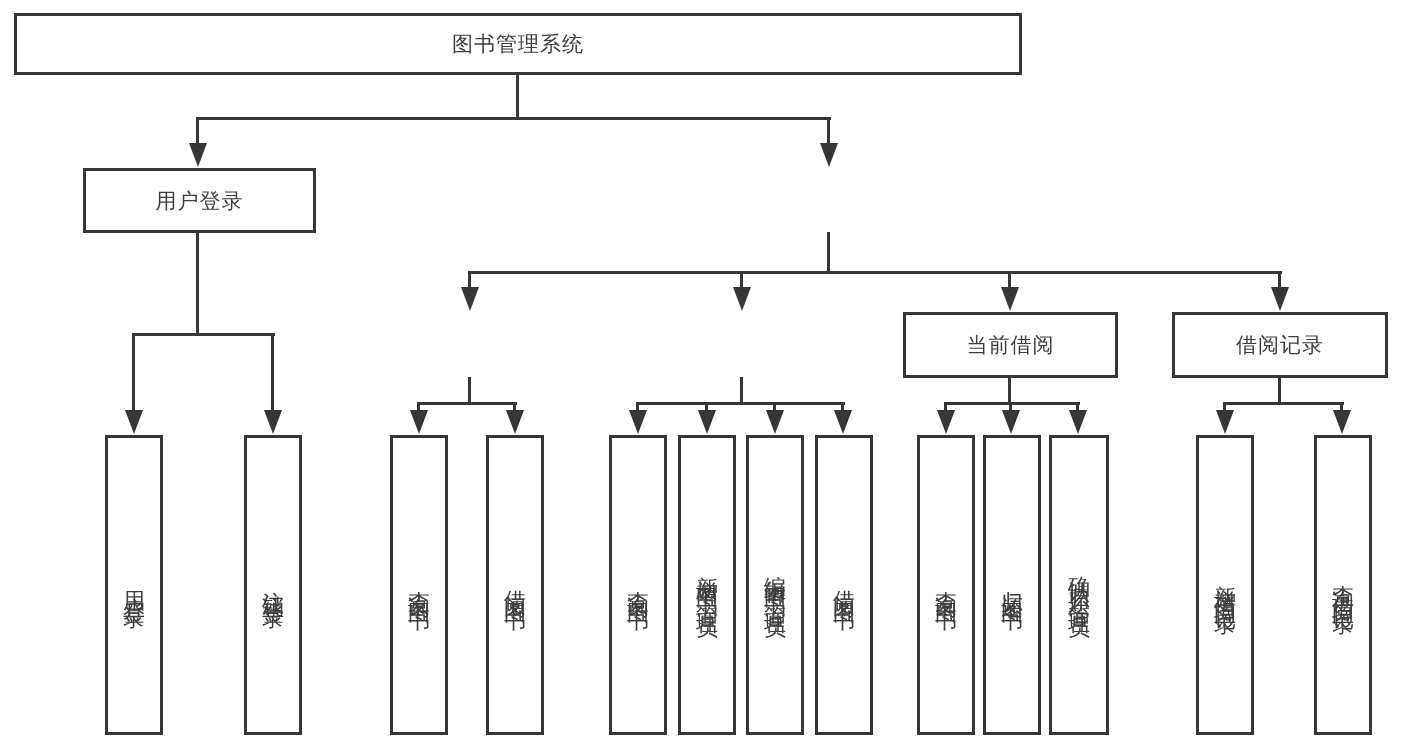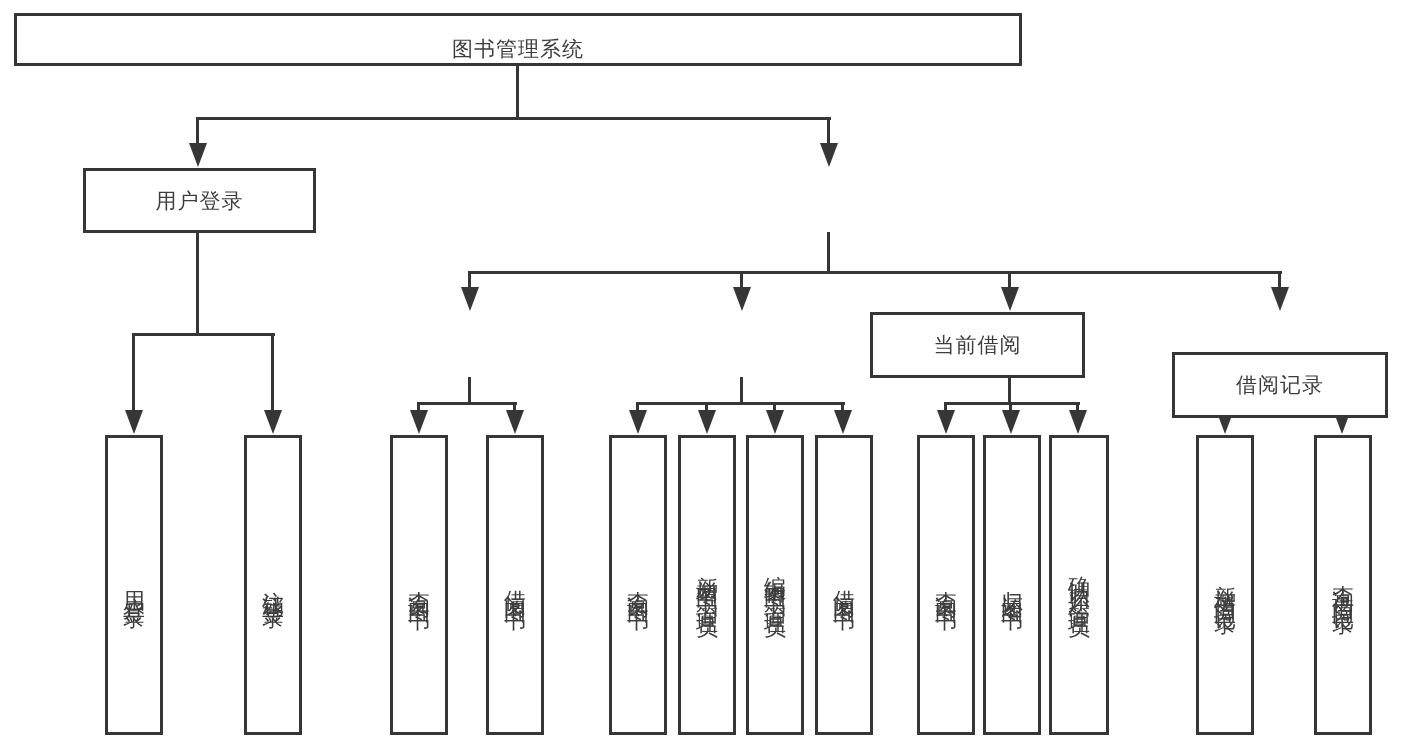--- a/index.html
+++ b/index.html
@@ -86,32 +86,32 @@
   <div class="v" style="left:1076px;top:402px;height:13px;"></div>
   <div class="a" style="left:1069px;top:410px;"></div>
 
   <div class="v" style="left:1278px;top:377px;height:28px;"></div>
   <div class="h" style="left:1225px;top:402px;width:119px;"></div>
   <div class="v" style="left:1223px;top:402px;height:13px;"></div>
   <div class="a" style="left:1216px;top:410px;"></div>
   <div class="v" style="left:1340px;top:402px;height:13px;"></div>
   <div class="a" style="left:1333px;top:410px;"></div>
 
-  <div class="box box-h" style="left:14px;top:13px;width:1008px;height:53px;align-items:flex-end;">
+  <div class="box box-h" style="left:14px;top:13px;width:1008px;height:62px;">
     <span>图书管理系统</span>
   </div>
 
   <div class="box box-h" style="left:83px;top:168px;width:233px;height:65px;">
     <span>用户登录</span>
   </div>
 
-  <div class="box box-h" style="left:870px;top:312px;width:215px;height:66px;">
+  <div class="box box-h" style="left:903px;top:312px;width:215px;height:66px;">
     <span>当前借阅</span>
   </div>
-  <div class="box box-h" style="left:1172px;top:312px;width:216px;height:66px;margin-top:40px;">
+  <div class="box box-h" style="left:1172px;top:312px;width:216px;height:66px;">
     <span>借阅记录</span>
   </div>
 
   <div class="box box-v" style="left:105px;top:435px;width:58px;height:300px;">
     <span>用户登录</span>
   </div>
   <div class="box box-v" style="left:244px;top:435px;width:58px;height:300px;">
     <span>注销登录</span>
   </div>
 

